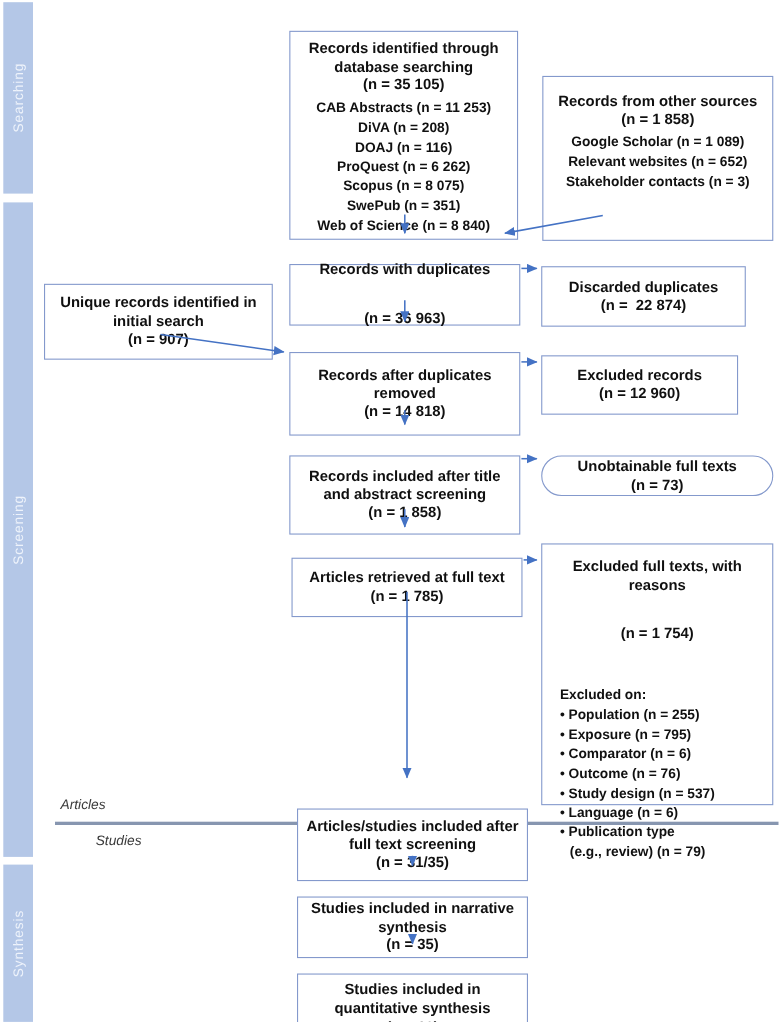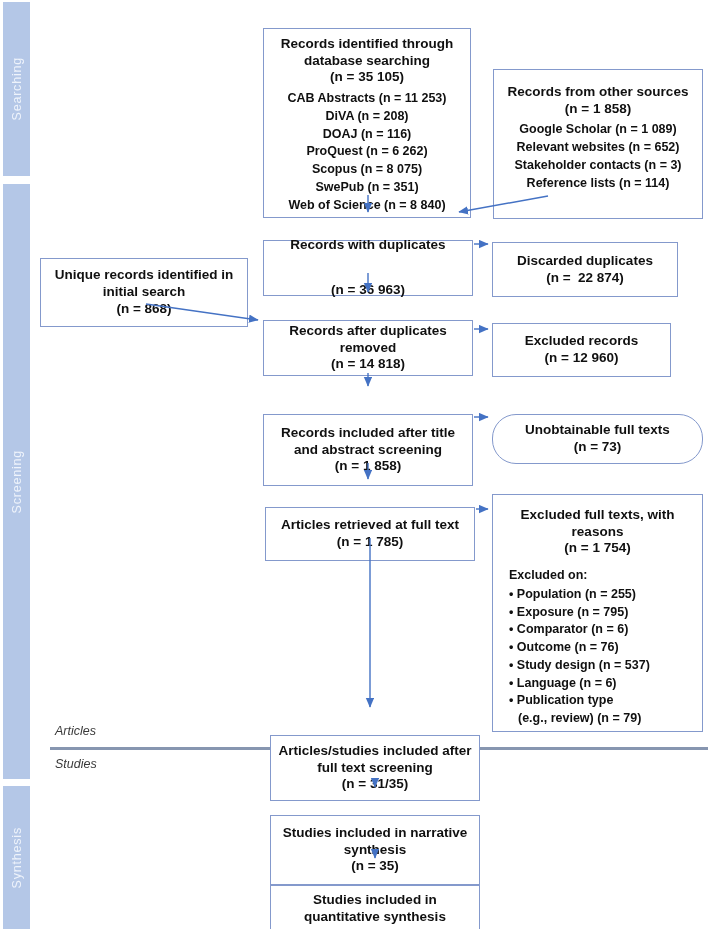--- a/index.html
+++ b/index.html
@@ -38,21 +38,21 @@
   }
   .arrows { position:absolute; left:0; top:0; z-index:3; pointer-events:none; }
 </style>
 </head>
 <body>
 
 <div class="canvas">
 
   <div class="divider-line"></div>
   <div class="flow-label" style="top:724px;">Articles</div>
-  <div class="flow-label" style="top:757px;">Studies</div>
+  <div class="flow-label" style="top:757px;margin-left:32px;">Studies</div>
 
   <div class="vbar" style="top:2px; height:174px;">
     <span>Searching</span>
   </div>
   <div class="vbar" style="top:184px; height:595px;">
     <span>Screening</span>
   </div>
   <div class="vbar" style="top:786px; height:143px;">
     <span>Synthesis</span>
   </div>
@@ -71,86 +71,85 @@
     </div>
   </div>
 
   <div class="box top-align" style="left:493px; top:45px; width:210px; height:150px; padding-top:14px;">
     <div class="box-title">Records from other sources</div>
     <div class="box-count">(n = 1 858)</div>
     <div class="box-items">
       <div>Google Scholar (n = 1 089)</div>
       <div>Relevant websites (n = 652)</div>
       <div>Stakeholder contacts (n = 3)</div>
-      <div>Reference lists (n = 114)</div>
     </div>
   </div>
 
   <div class="box" style="left:263px; top:216px; width:210px; height:56px;gap:28px;">
     <div class="box-title">Records with duplicates</div>
     <div class="box-count">(n = 36 963)</div>
   </div>
 
   <div class="box" style="left:492px; top:218px; width:186px; height:55px;">
     <div class="box-title">Discarded duplicates</div>
     <div class="box-count">(n =  22 874)</div>
   </div>
 
   <div class="box" style="left:40px; top:234px; width:208px; height:69px;">
     <div class="box-title">Unique records identified in initial search</div>
-    <div class="box-count">(n = 868)</div>
+    <div class="box-count">(n = 907)</div>
   </div>
 
-  <div class="box" style="left:263px; top:296px; width:210px; height:56px;">
+  <div class="box" style="left:263px; top:296px; width:210px; height:76px;">
     <div class="box-title">Records after duplicates removed</div>
     <div class="box-count">(n = 14 818)</div>
   </div>
 
   <div class="box" style="left:492px; top:299px; width:179px; height:54px;">
     <div class="box-title">Excluded records</div>
     <div class="box-count">(n = 12 960)</div>
   </div>
 
   <div class="box" style="left:263px; top:390px; width:210px; height:72px;">
     <div class="box-title">Records included after title and abstract screening</div>
     <div class="box-count">(n = 1 858)</div>
   </div>
 
-  <div class="box" style="left:492px; top:390px; width:211px; height:50px;border-radius:24px;">
+  <div class="box" style="left:492px; top:390px; width:211px; height:37px;border-radius:24px;">
     <div class="box-title">Unobtainable full texts</div>
     <div class="box-count">(n = 73)</div>
   </div>
 
   <div class="box" style="left:265px; top:483px; width:210px; height:54px;">
     <div class="box-title">Articles retrieved at full text</div>
     <div class="box-count">(n = 1 785)</div>
   </div>
 
-  <div class="box top-align" style="left:492px; top:470px; width:211px; height:238px; padding-top:12px;">
+  <div class="box top-align" style="left:492px; top:470px; width:211px; height:238px; padding-top:12px;gap:28px;">
     <div class="box-title">Excluded full texts, with reasons</div>
     <div class="box-count">(n = 1 754)</div>
     <div class="box-items left">
       <div class="lead-line">Excluded on:</div>
       <div>• Population (n = 255)</div>
       <div>• Exposure (n = 795)</div>
       <div>• Comparator (n = 6)</div>
       <div>• Outcome (n = 76)</div>
       <div>• Study design (n = 537)</div>
       <div>• Language (n = 6)</div>
       <div>• Publication type</div>
       <div class="indent">(e.g., review) (n = 79)</div>
     </div>
   </div>
 
   <div class="box" style="left:270px; top:711px; width:210px; height:66px;">
     <div class="box-title">Articles/studies included after full text screening</div>
     <div class="box-count">(n = 31/35)</div>
   </div>
 
-  <div class="box" style="left:270px; top:791px; width:210px; height:70px;">
+  <div class="box" style="left:270px; top:791px; width:210px; height:56px;">
     <div class="box-title">Studies included in narrative synthesis</div>
     <div class="box-count">(n = 35)</div>
   </div>
 
   <div class="box" style="left:270px; top:861px; width:210px; height:65px;">
     <div class="box-title">Studies included in quantitative synthesis</div>
     <div class="box-count">(n = 18)</div>
   </div>
 
   <svg class="arrows" width="708" height="929" viewBox="0 0 708 929">

